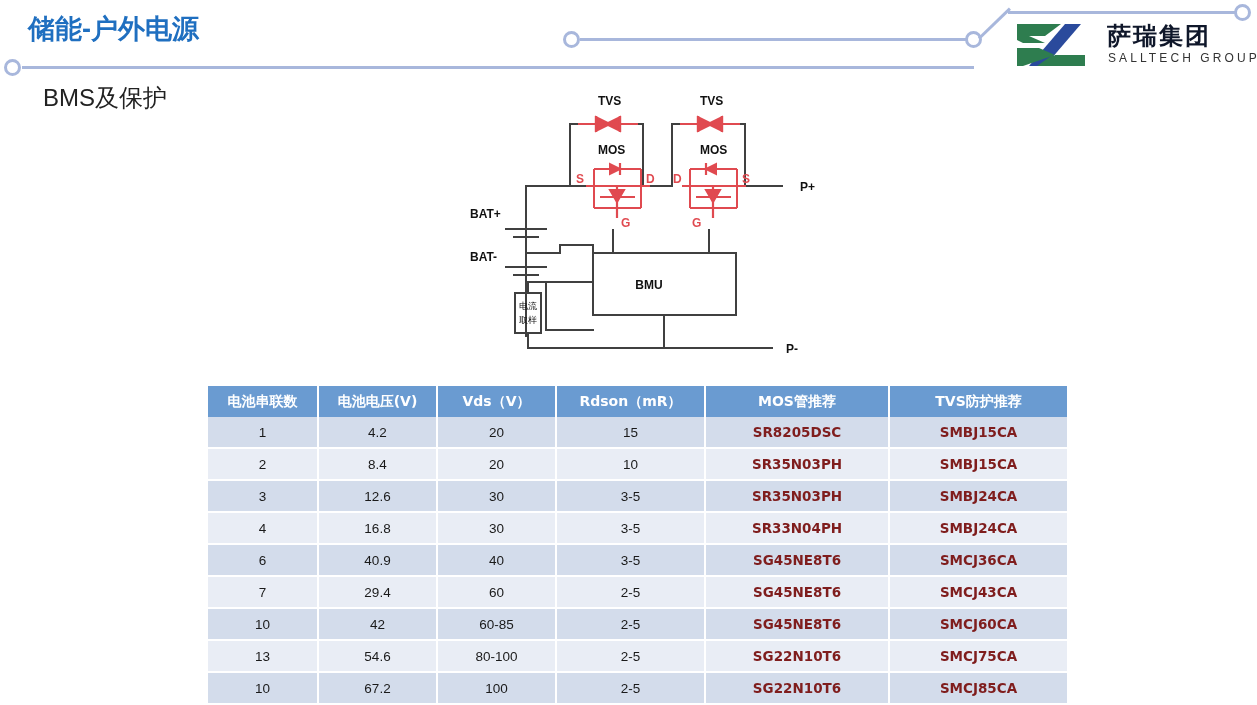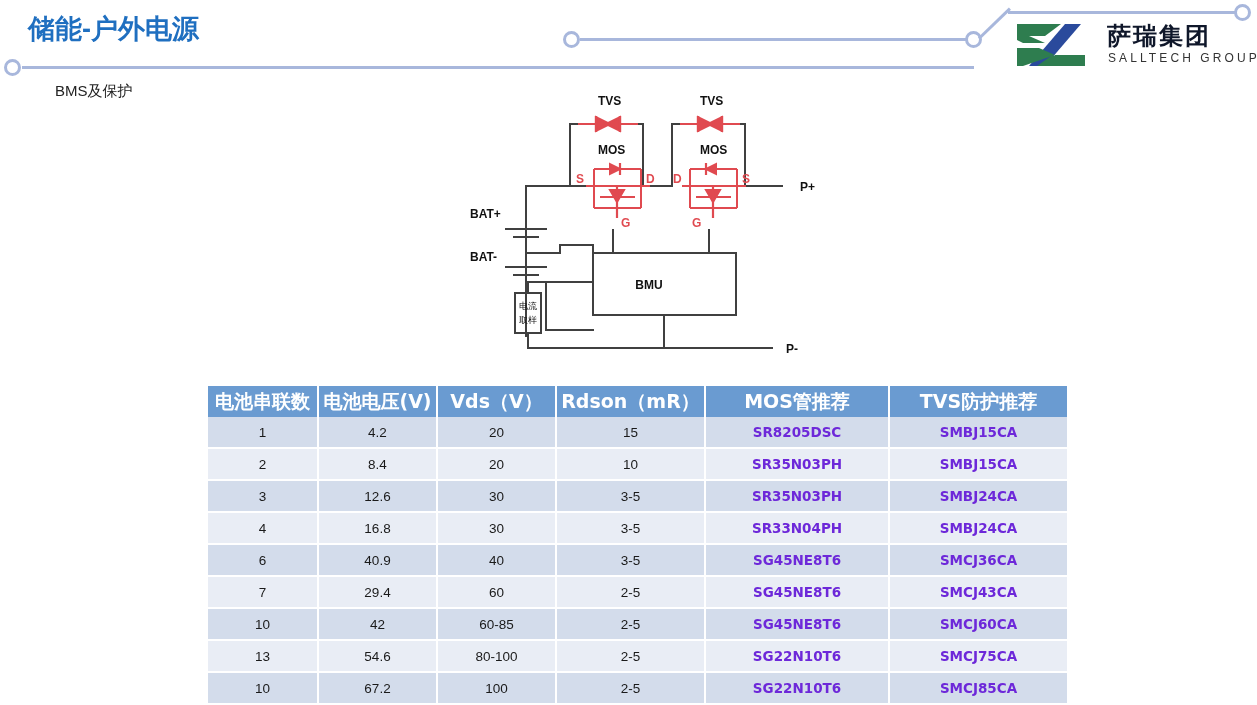--- a/index.html
+++ b/index.html
@@ -31,45 +31,45 @@
     font-size:24px;font-weight:bold;color:#0f172a;
     letter-spacing:2px;white-space:nowrap;
     font-family:"DejaVu Sans",sans-serif;
   }
   #logo-en{
     position:absolute;left:93px;top:31px;
     font-size:12px;color:#333333;letter-spacing:3.1px;white-space:nowrap;
   }
   
   #subtitle{
-    position:absolute;left:55px;top:82px;
-    font-size:15px;color:#222222;white-space:nowrap;
+    position:absolute;left:43px;top:82px;
+    font-size:24px;color:#222222;white-space:nowrap;
   }
   
   #circuit{position:absolute;left:460px;top:90px;width:400px;height:280px;text-align:right;}
   #circuit svg{display:block;}
   
   #spec-table{
     position:absolute;left:208px;top:386px;width:837px;
     border-collapse:collapse;table-layout:fixed;
   }
   #spec-table th{
-    background:#6A9BD1;color:#ffffff;font-weight:bold;font-size:19px;
+    background:#6A9BD1;color:#ffffff;font-weight:bold;font-size:14px;
     height:29px;border-right:2px solid #ffffff;text-align:center;
     font-family:"DejaVu Sans",sans-serif;
   }
   #spec-table th:last-child{border-right:none;}
   #spec-table td{
     height:28px;text-align:center;font-size:13.5px;color:#1a1a1a;
     border-right:2px solid #ffffff;border-bottom:2px solid #ffffff;
   }
   #spec-table td:last-child{border-right:none;}
   #spec-table tbody tr:nth-child(odd) td{background:#D3DCEB;}
   #spec-table tbody tr:nth-child(even) td{background:#E9EDF5;}
-  #spec-table td.part{color:#6d28d9;font-weight:bold;font-family:"DejaVu Sans",sans-serif;}
+  #spec-table td.part{color:#7f1d1d;font-weight:bold;font-family:"DejaVu Sans",sans-serif;}
 </style>
 </head>
 <body>
 
 <div id="header">
 
   <div id="page-title">储能-户外电源</div>
 
   <div class="deco-line" style="left:22px;top:66px;width:952px;height:3px;"></div>
   <div class="deco-circle" style="left:4px;top:59px;width:17px;height:17px;"></div>

